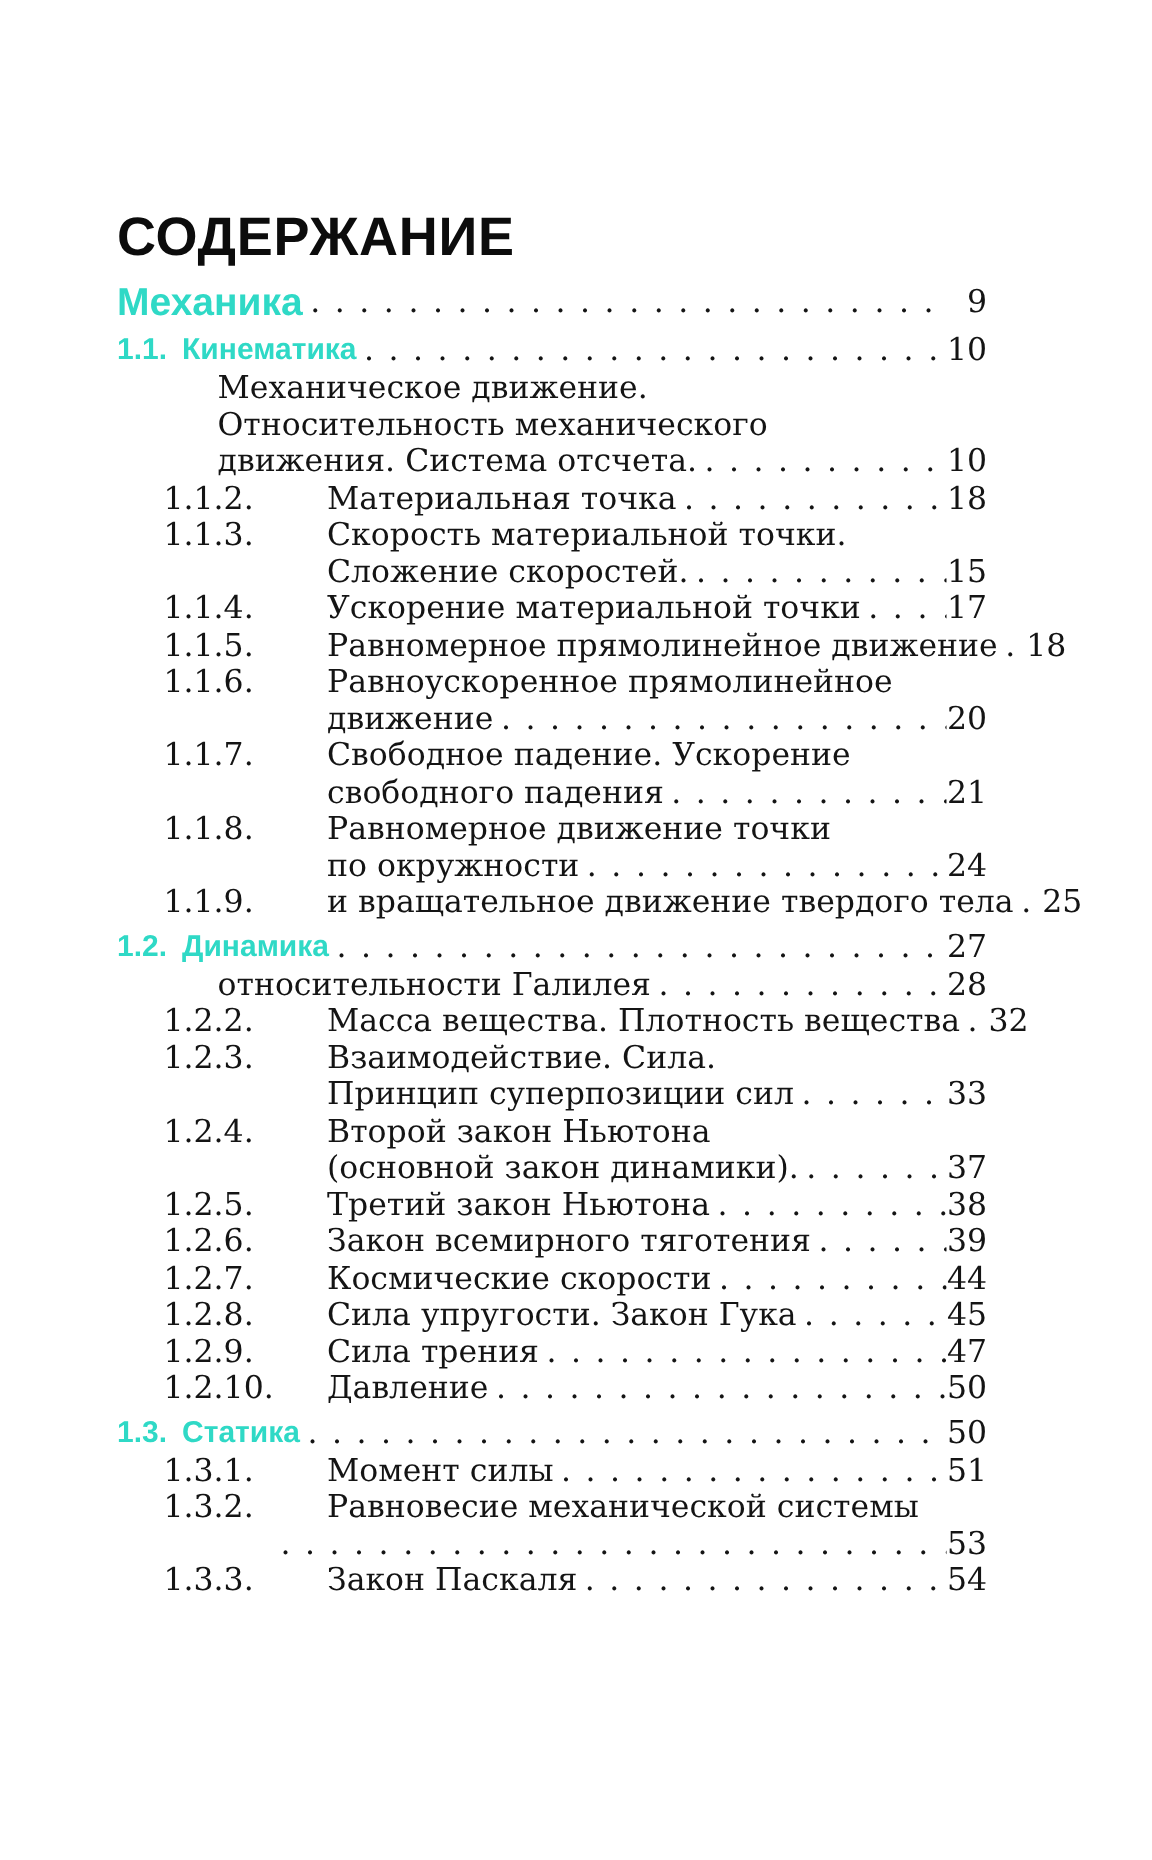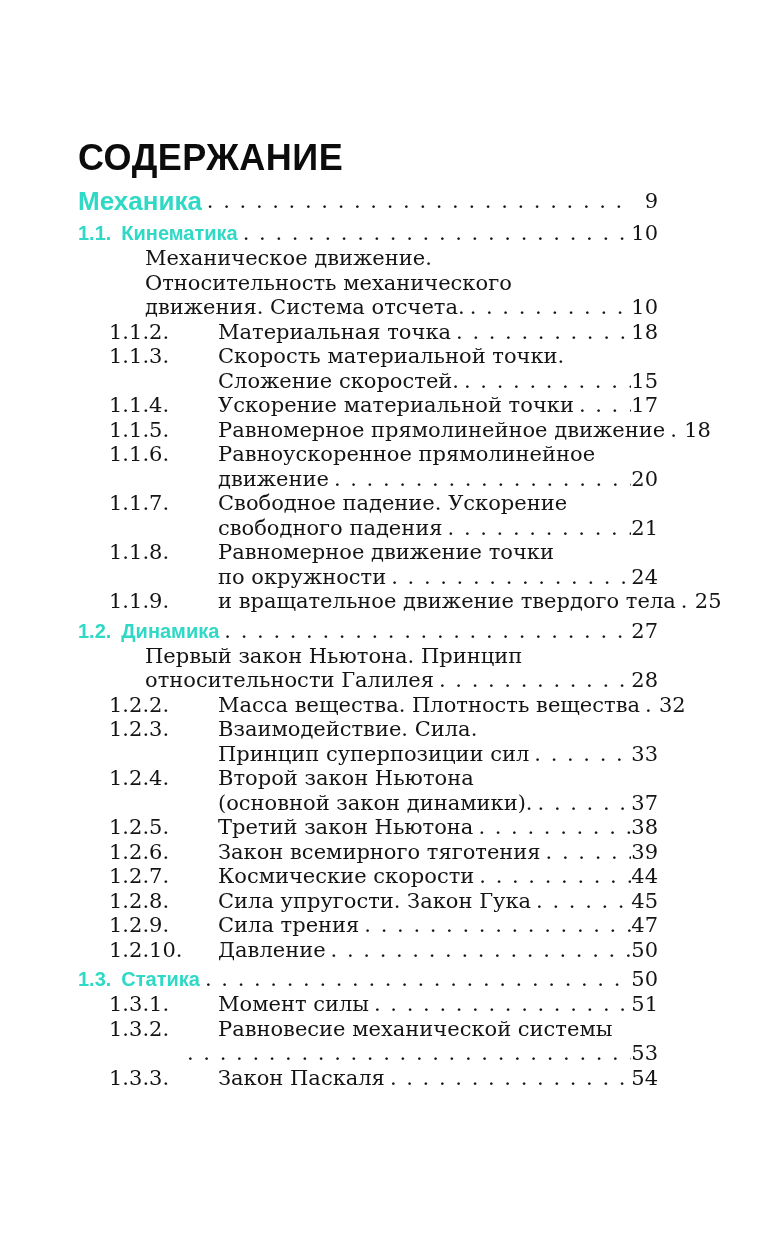--- a/index.html
+++ b/index.html
@@ -198,23 +198,20 @@
         </div>
       </div>
       <div class="head section">
         <span class="sec-num">1.2.</span>
         <span class="head-label">Динамика</span>
         <span class="leader">. . . . . . . . . . . . . . . . . . . . . . . . . . . . . . . . . . . . . . . . . . . . . . . . . . . . . . . . . . . . </span>
         <span class="pgnum">27</span>
       </div>
       <div class="entry">
         <div class="lines">
-          <div class="line">
-            <div class="line-text">Первый закон Ньютона. Принцип</div>
-          </div>
           <div class="line line-last">
             <div class="line-text">относительности Галилея</div>
             <span class="leader">. . . . . . . . . . . . . . . . . . . . . . . . . . . . . . . . . . . . . . . . . . . . . . . . . . . . . . . . . . . . </span>
             <span class="pgnum">28</span>
           </div>
         </div>
       </div>
       <div class="entry">
         <span class="num">1.2.2.</span>
         <div class="lines">

